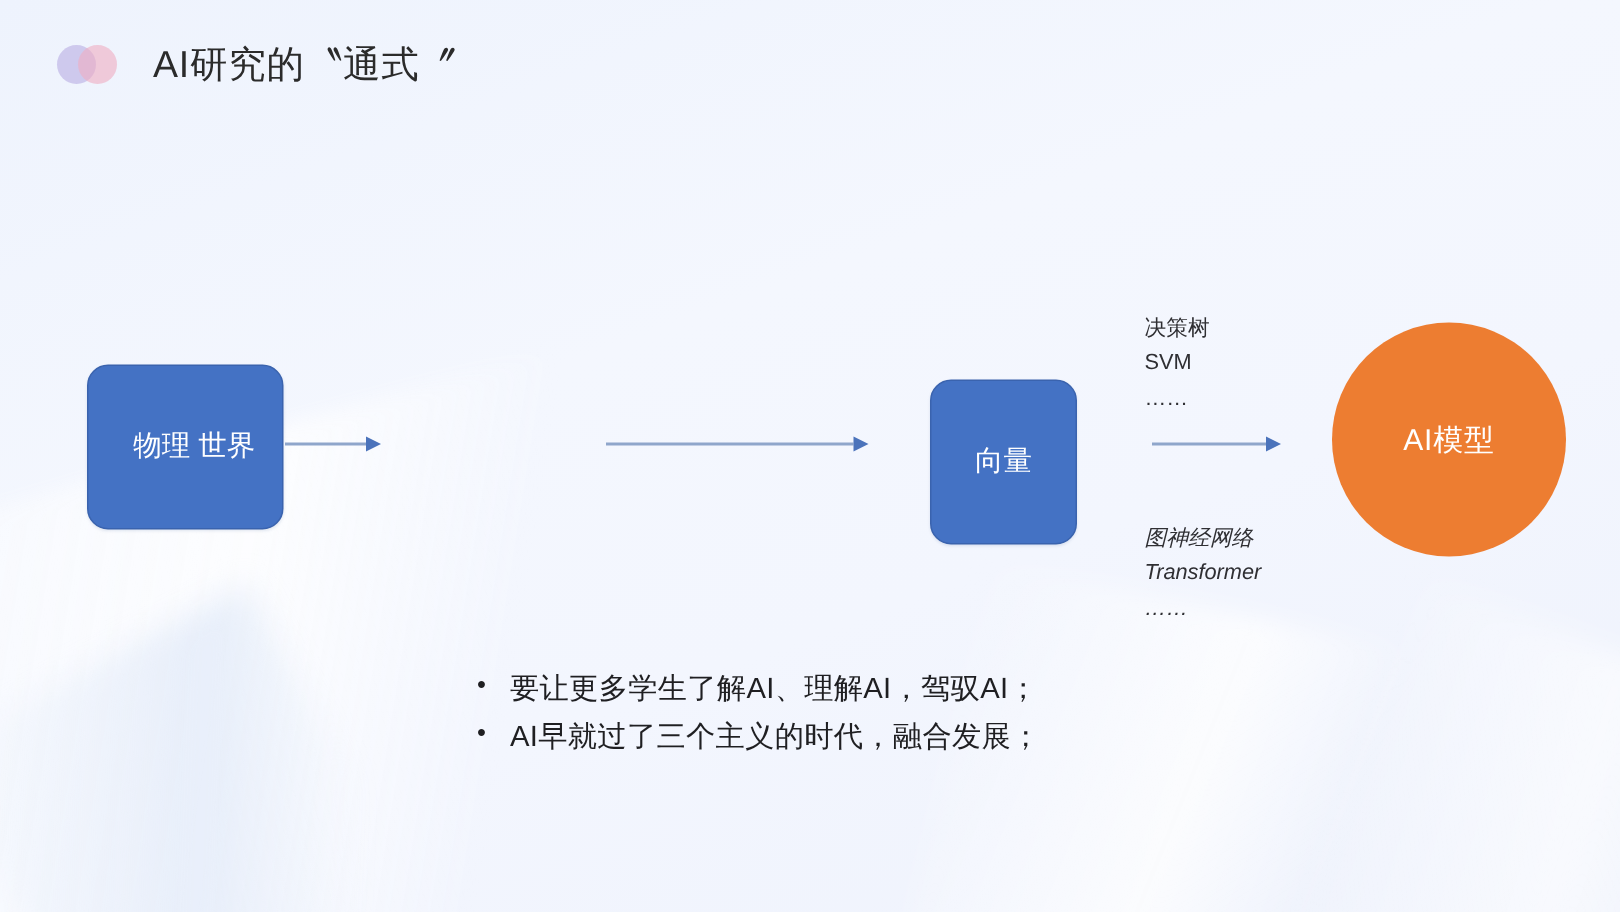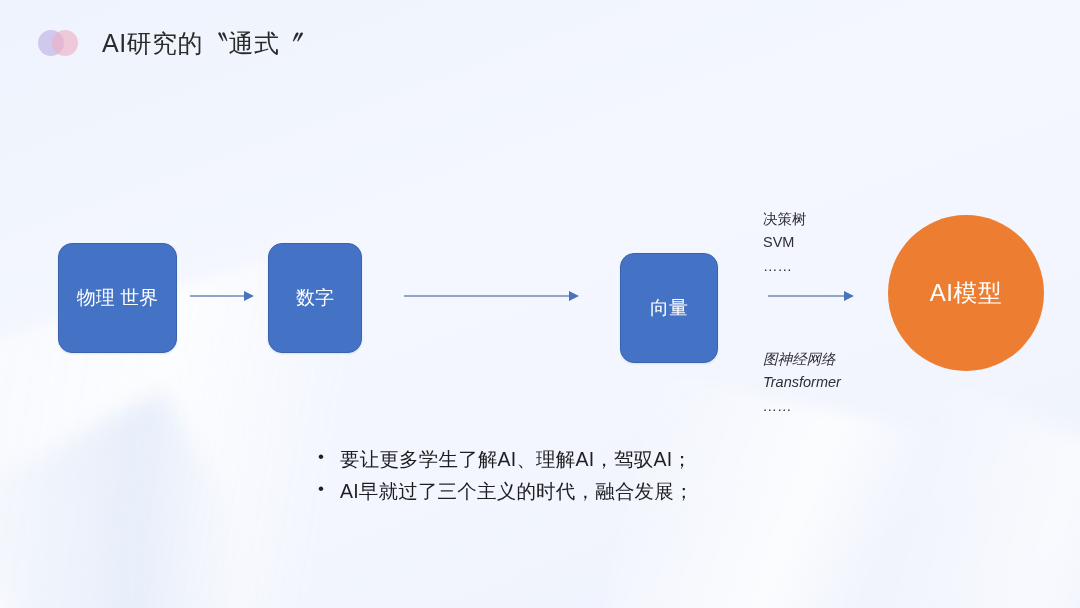--- a/index.html
+++ b/index.html
@@ -116,37 +116,37 @@
     border-radius: 14px;
     color: #ffffff;
     display: flex;
     align-items: center;
     justify-content: center;
     text-align: center;
     font-size: 19px;
     line-height: 1.42;
     box-shadow: 0 1px 2px rgba(60,90,150,.14);
   }
-  #box-physical { left: 58px; top: 243px; width: 117px; height: 108px; }
+  #box-physical { left: 58px; top: 243px; width: 117px; height: 108px; padding-left: 12px; }
   #box-digits   { left: 268px; top: 243px; width: 92px;  height: 108px; }
   #box-vector   { left: 620px; top: 253px; width: 96px;  height: 108px; }
 
   .node-circle {
     position: absolute;
     left: 888px;
     top: 215px;
     width: 156px;
     height: 156px;
     border-radius: 50%;
     background: #ed7d31;
     color: #ffffff;
     display: flex;
     align-items: center;
     justify-content: center;
-    font-size: 24px;
+    font-size: 20px;
     letter-spacing: .5px;
   }
 
   
   .arrow {
     position: absolute;
     height: 12px;
     display: flex;
     align-items: center;
   }
@@ -226,21 +226,20 @@
   </div>
 
   <div class="node-box" id="box-physical">物理
 世界</div>
 
   <div class="arrow" id="arrow-1">
     <span class="shaft"></span>
     <span class="head"></span>
   </div>
 
-  <div class="node-box" id="box-digits">数字</div>
 
 
   <div class="arrow" id="arrow-2">
     <span class="shaft"></span>
     <span class="head"></span>
   </div>
 
 
   <div class="node-box" id="box-vector">向量</div>
 

